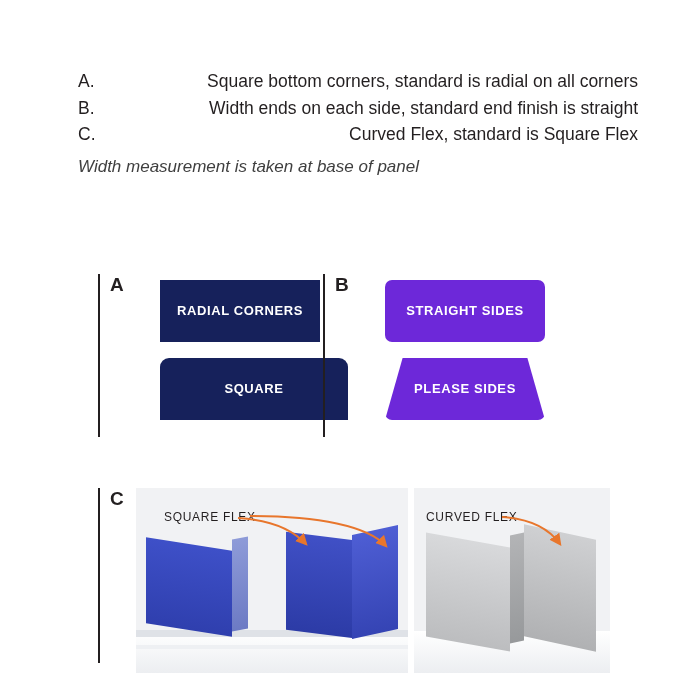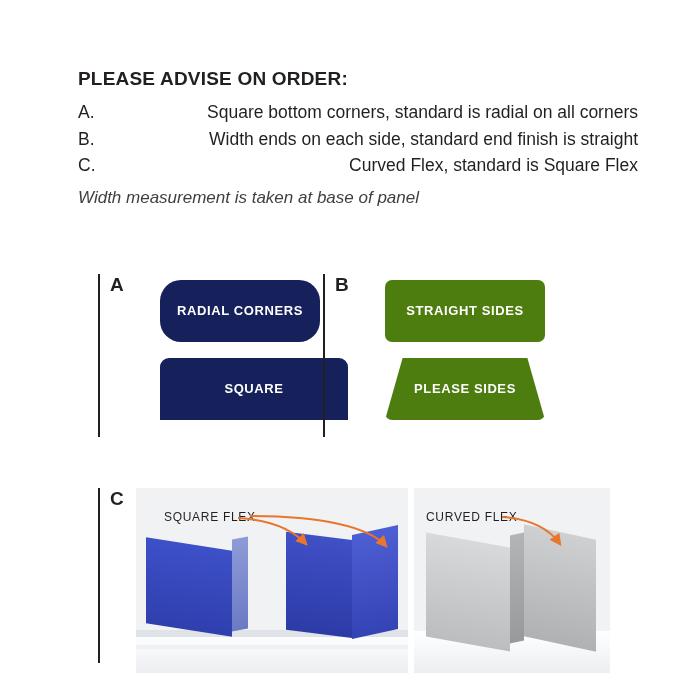--- a/index.html
+++ b/index.html
@@ -99,29 +99,29 @@
     text-align: center;
     color: #ffffff;
     font-size: 13px;
     font-weight: bold;
     letter-spacing: 0.6px;
     line-height: 1.25;
     box-sizing: border-box;
     padding: 4px 10px;
   }
   .navy { background: #16215b; }
-  .green { background: #4d7c0f; }
+  .green { background: #6d28d9; }
 
   
   .shape-radial {
     left: 62px;
     top: 12px;
     width: 160px;
     height: 62px;
-    border-radius: 21px;
+    border-radius: 0;
   }
   .shape-square-bottom {
     left: 62px;
     top: 90px;
     width: 188px;
     height: 62px;
     border-radius: 9px 9px 0 0;
   }
   
   .shape-straight {
@@ -298,21 +298,20 @@
     top: 0;
     width: 26px;
     height: 100%;
     background: #ffffff;
   }
 </style>
 </head>
 <body>
 
 <div class="heading-block">
-  <div class="main-title">PLEASE ADVISE ON ORDER:</div>
 
   <ul class="advise-list">
     <li class="advise-item">
       <span class="advise-letter">A.</span>
       <span class="advise-text">Square bottom corners, standard is radial on all corners</span>
     </li>
     <li class="advise-item">
       <span class="advise-letter">B.</span>
       <span class="advise-text">Width ends on each side, standard end finish is straight</span>
     </li>

